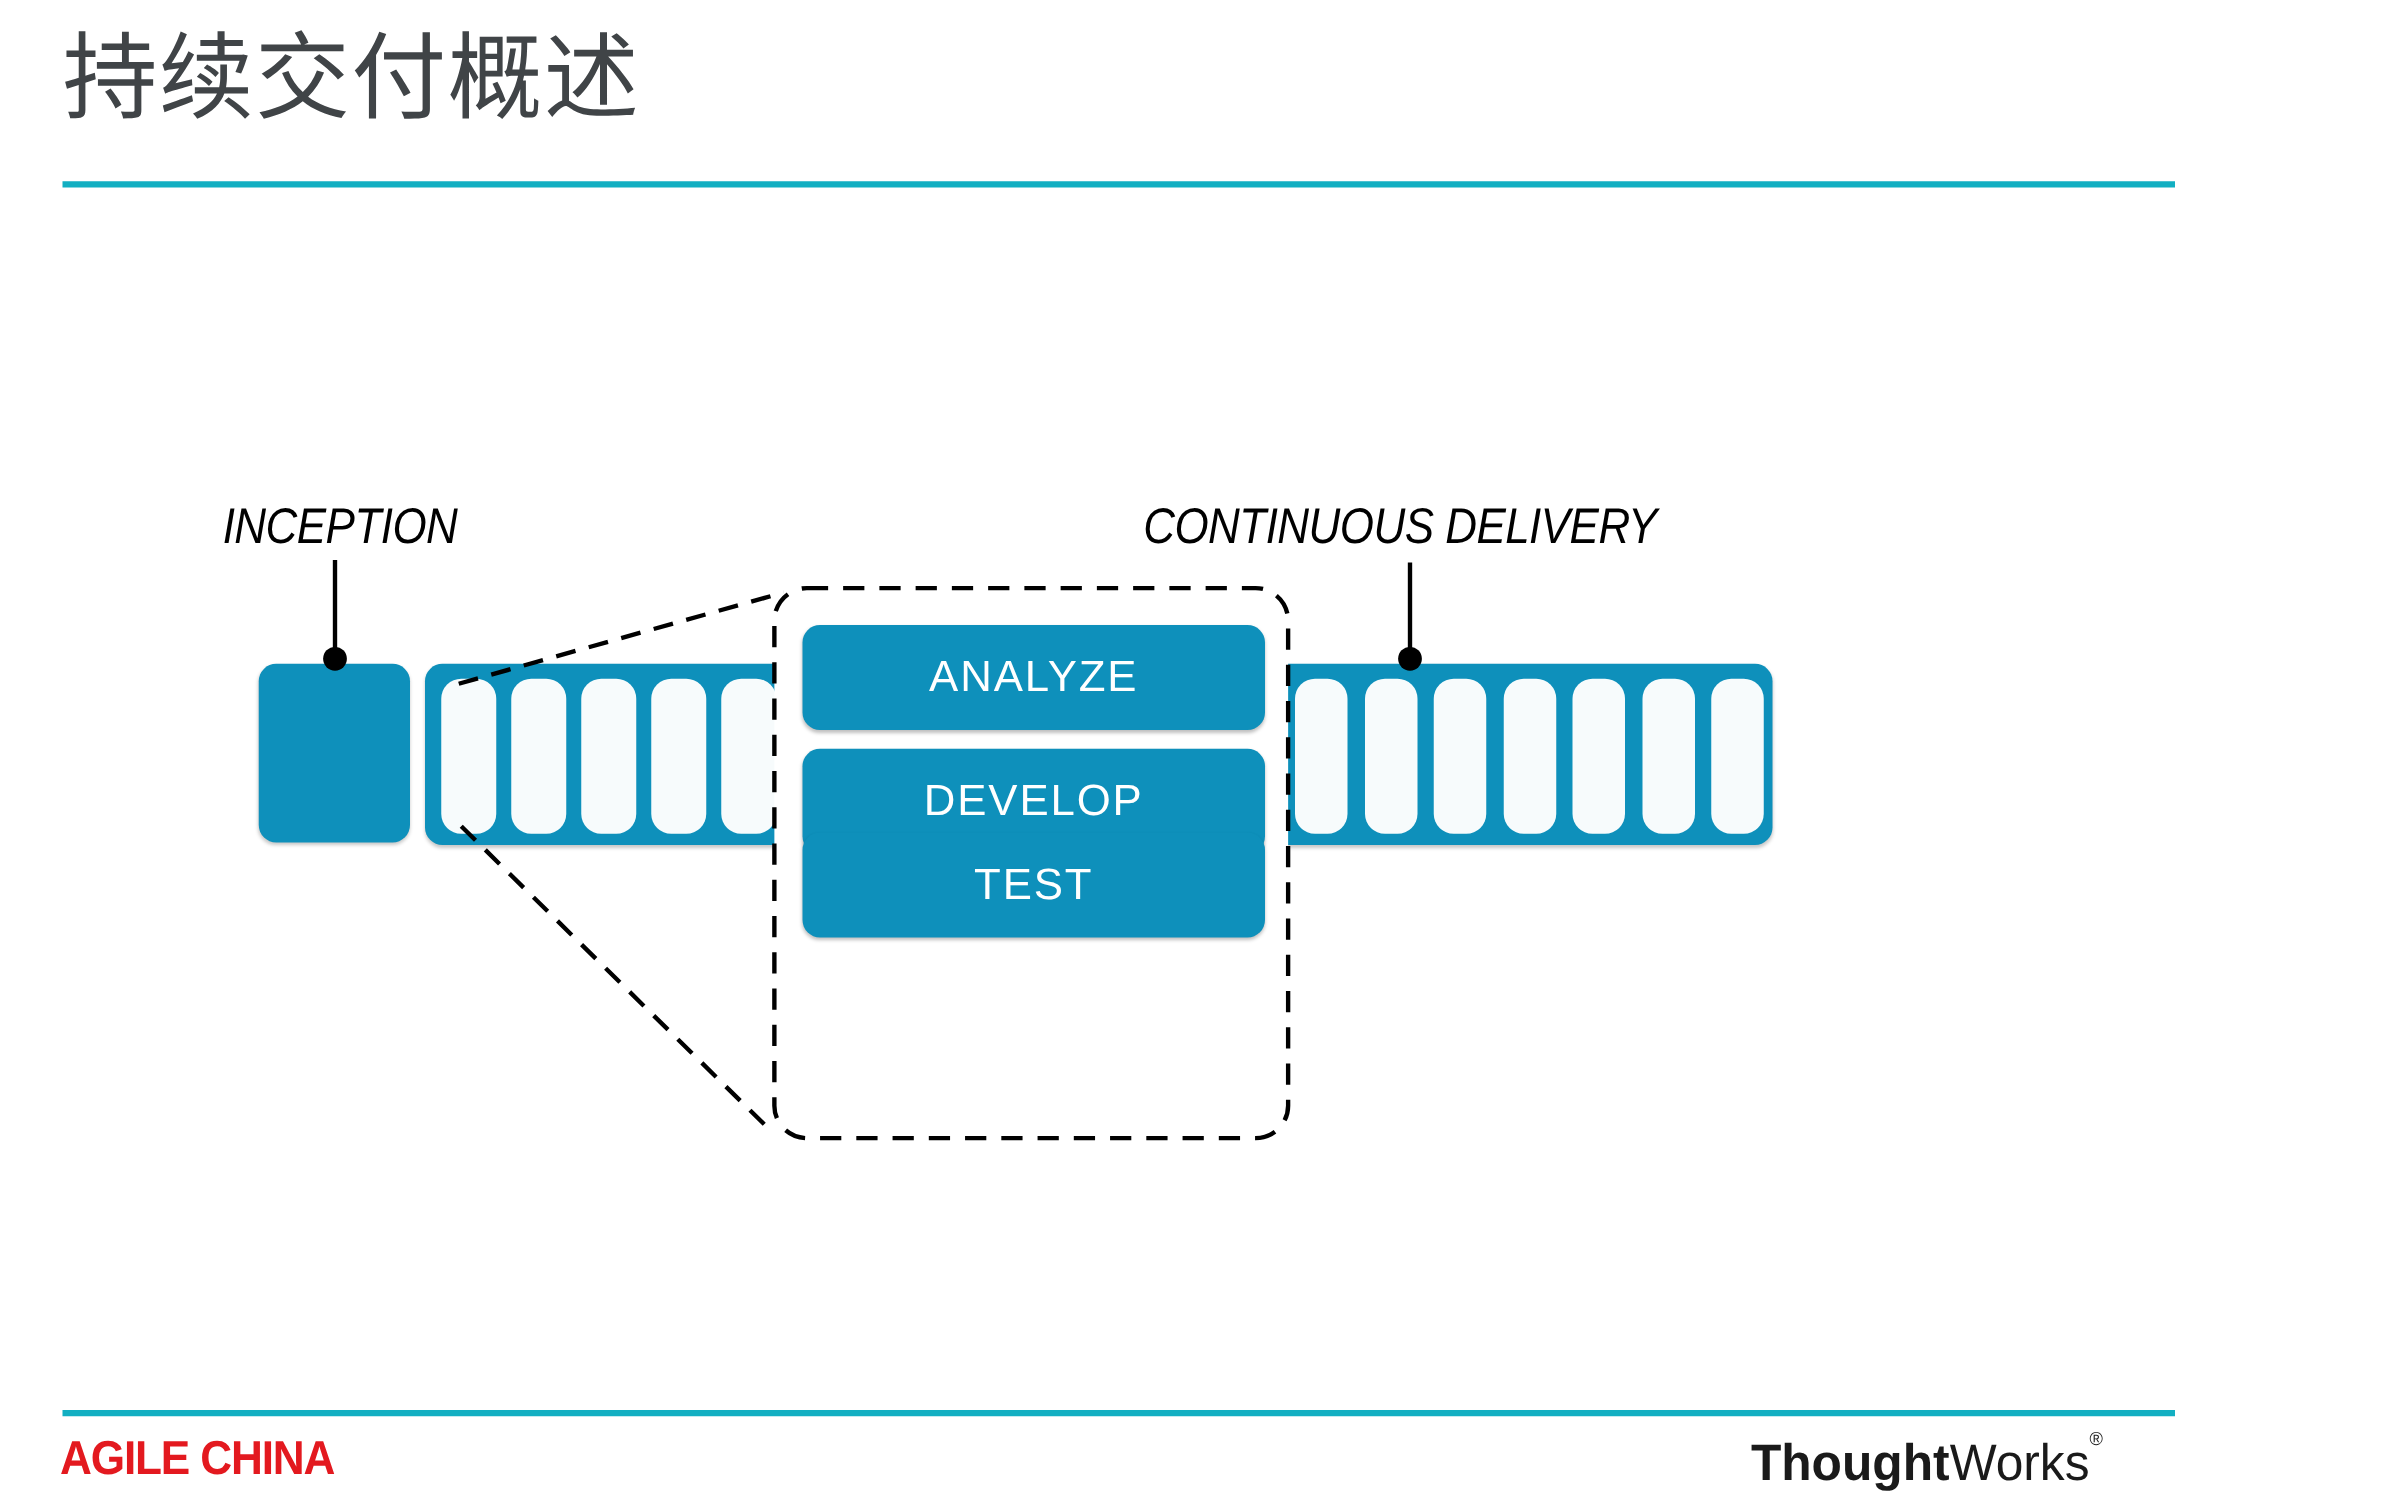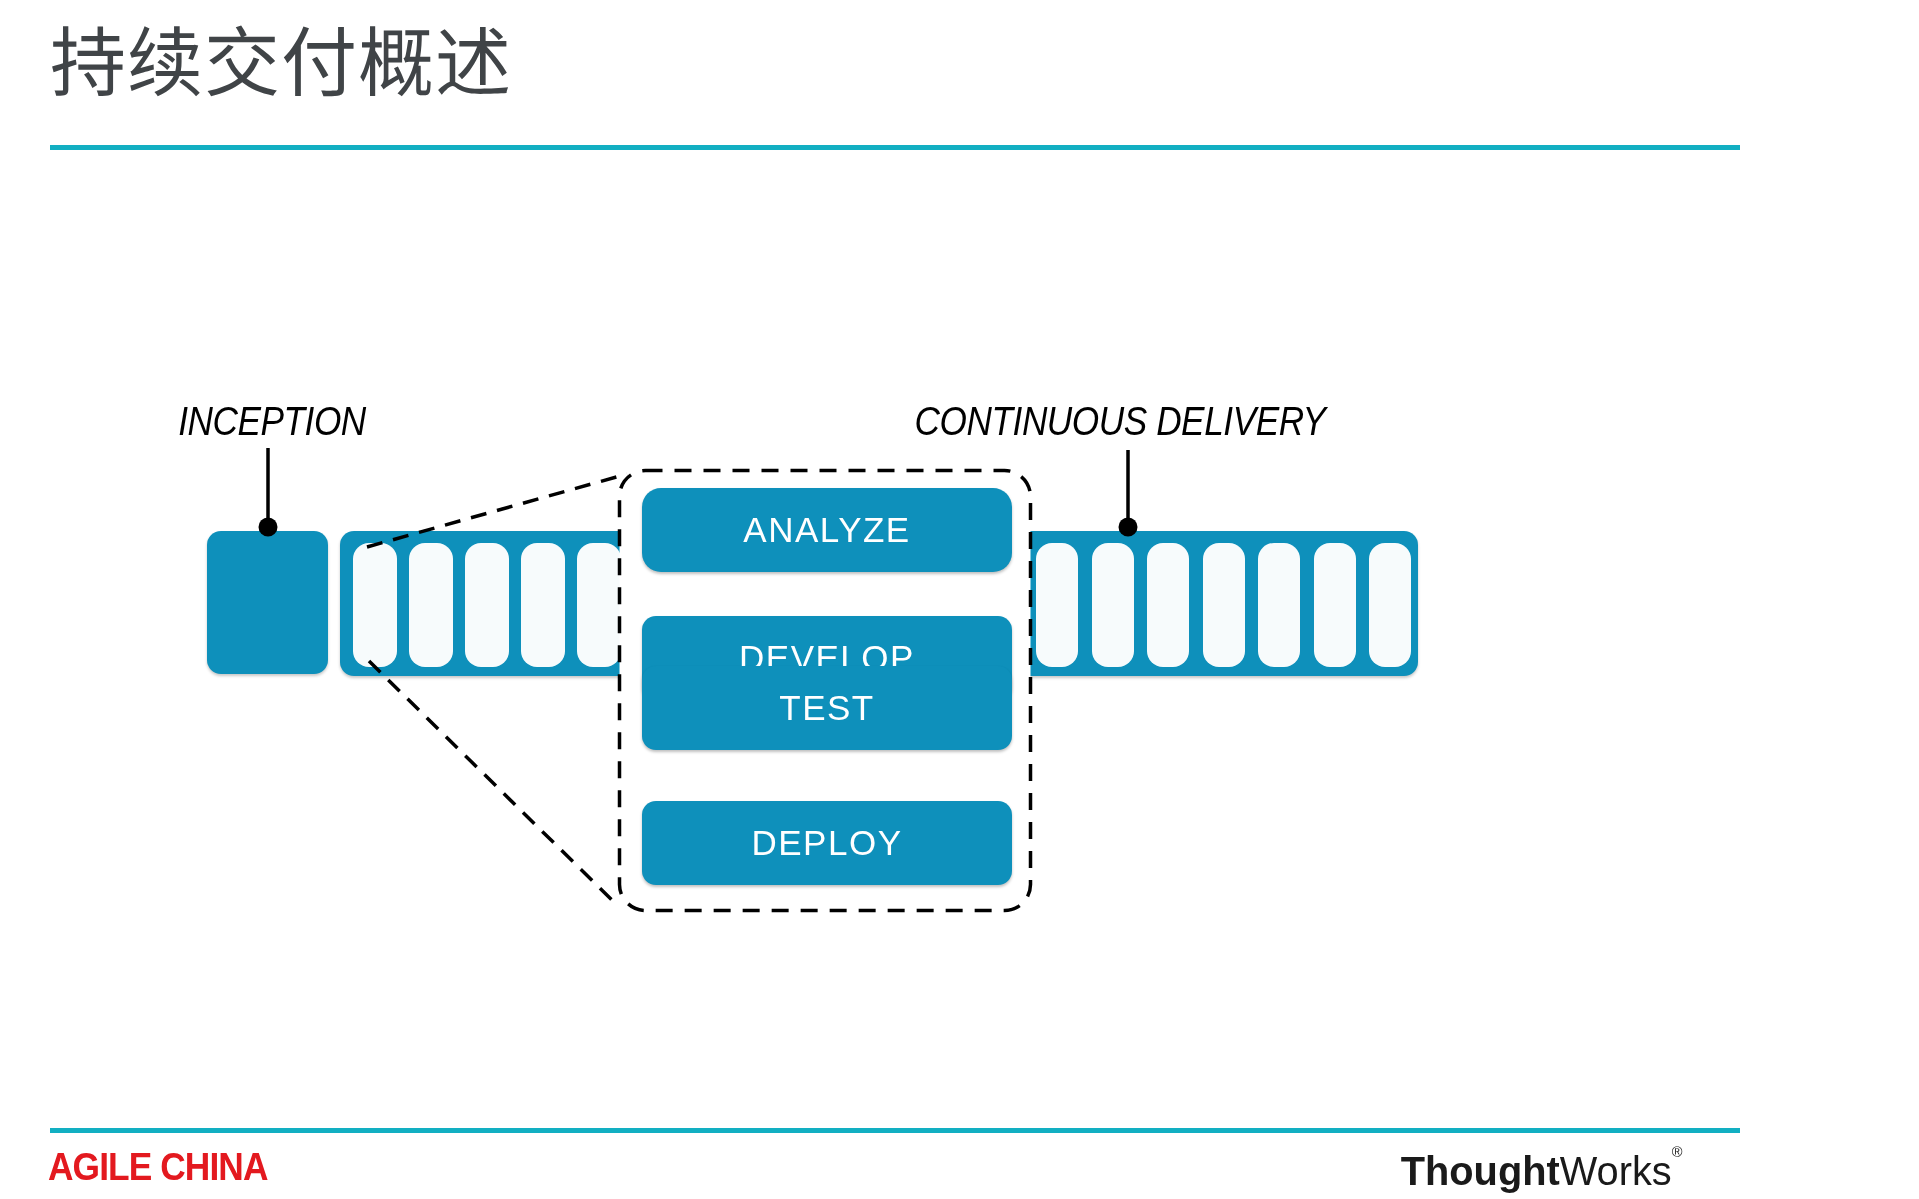--- a/index.html
+++ b/index.html
@@ -43,21 +43,21 @@
   }
   
   .overlay{position:absolute;left:0;top:0;pointer-events:none;}
   
   .stage{
     position:absolute;left:642px;width:370px;height:84px;border-radius:14px;
     background:var(--teal,#0E90BB);display:flex;align-items:center;justify-content:center;
     color:#fff;font-size:35px;letter-spacing:1.5px;
     box-shadow:0 2px 3px rgba(0,0,0,.25);
   }
-  .stage-1{top:488px;border-radius:19px;} .stage-2{top:616px;} .stage-3{top:666px;} .stage-4{top:801px;}
+  .stage-1{top:500px;} .stage-2{top:599px;} .stage-3{top:666px;} .stage-4{top:801px;}
   
   .logo-agile{
     position:absolute;left:48px;top:1146px;
     font-size:38px;font-weight:700;letter-spacing:-1px;
     color:var(--logo-red,#E3191F);
     transform:scaleX(.93);transform-origin:left center;white-space:nowrap;
   }
   .logo-tw{
     position:absolute;right:58px;top:1143px;
     font-size:41px;color:var(--logo-black,#1A1A1A);white-space:nowrap;
@@ -115,23 +115,20 @@
 
   <div class="stage stage-1">
     <span>ANALYZE</span>
   </div>
   <div class="stage stage-2">
     <span>DEVELOP</span>
   </div>
   <div class="stage stage-3">
     <span>TEST</span>
   </div>
-  <div class="stage stage-4">
-    <span>DEPLOY</span>
-  </div>
 
   <div class="rule rule-bottom"></div>
   <div class="logo-agile">AGILE CHINA</div>
   <div class="logo-tw">
     <span class="tw-bold">Thought</span><span class="tw-reg">Works</span><sup>®</sup>
   </div>
 
 </div>
 
 </body></html>

